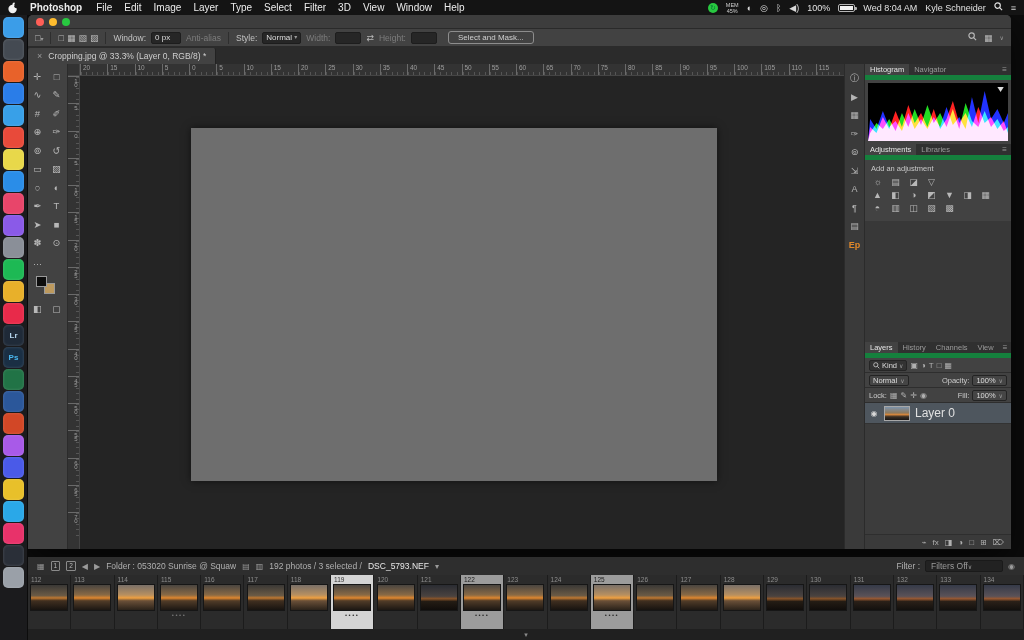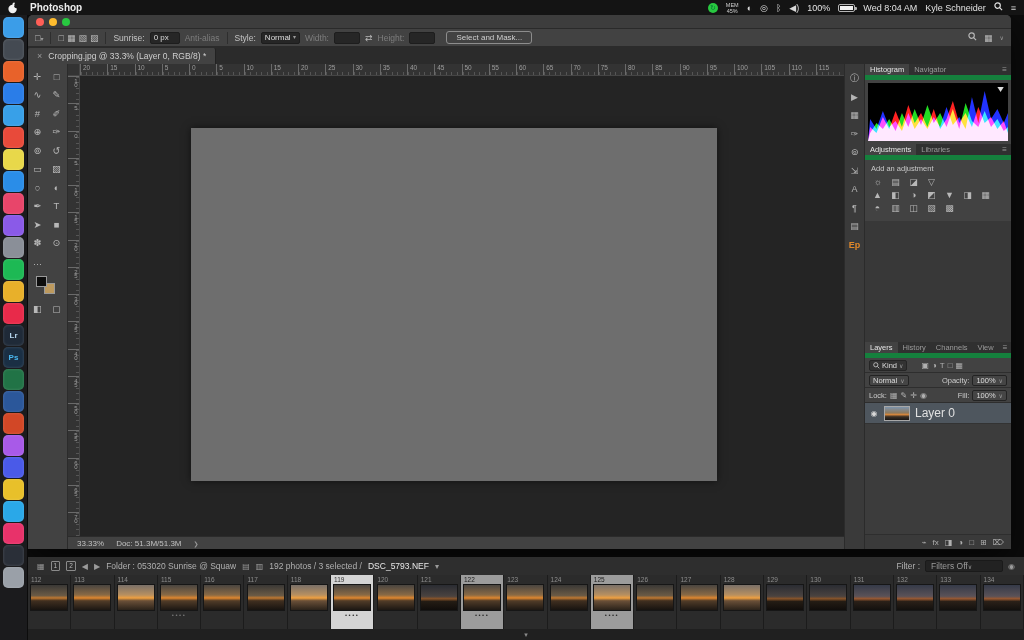--- a/index.html
+++ b/index.html
@@ -73,21 +73,21 @@
 .panel-menu{margin-left:auto;color:#9a9a9a;padding:0 4px;display:flex;align-items:center;font-size:8px;}
 .hist-body{height:64px;background:#424242;padding:3px;flex:none;}
 .hist-wrap{width:100%;height:100%;background:#000;position:relative;}
 .hist-wrap svg{width:100%;height:100%;display:block;}
 .adj-body{background:#424242;padding:4px 6px 5px;flex:none;}
 .adj-label{color:#c8c8c8;margin-bottom:4px;font-size:7.5px;}
 .adj-row{display:flex;gap:5px;margin-bottom:3px;}
 .adj-ic{color:#b8b8b8;font-size:9px;width:13px;text-align:center;}
 .panel-fill{flex:1;background:#383838;}
 .layers-section{height:207px;display:flex;flex-direction:column;flex:none;}
-.kind-row{height:15px;display:flex;align-items:center;gap:14px;padding:0 4px;background:#424242;border-bottom:1px solid #2e2e2e;flex:none;}
+.kind-row{height:15px;display:flex;align-items:center;gap:3px;padding:0 4px;background:#424242;border-bottom:1px solid #2e2e2e;flex:none;}
 .kind-box{background:#333;border:1px solid #252525;border-radius:2px;padding:0 3px;height:11px;display:inline-flex;align-items:center;gap:2px;color:#ddd;}
 .mini-ic{color:#b0b0b0;font-size:8px;}
 .caret{color:#9a9a9a;font-size:6px;}
 .blend-row,.lock-row{height:15px;display:flex;align-items:center;gap:3px;padding:0 4px;background:#424242;border-bottom:1px solid #2e2e2e;flex:none;}
 .sel{background:#454545;border:1px solid #232323;border-radius:2px;height:11px;padding:0 3px;display:inline-flex;align-items:center;gap:3px;color:#ddd;}
 .spacer{flex:1;}
 .layers-list{flex:1;background:#3c3c3c;min-height:0;}
 .layer-row{height:21px;background:#4e565e;display:flex;align-items:center;gap:5px;padding:0 4px;border-bottom:1px solid #333;}
 .eye{color:#d8d8d8;font-size:8px;width:10px;text-align:center;}
 .layer-thumb{width:26px;height:15px;border:1px solid #a8a8a8;background:linear-gradient(180deg,#7c93ac 0%,#8e7a5e 45%,#d4863c 58%,#3a2f24 75%,#191512 100%);flex:none;}
@@ -122,20 +122,33 @@
 
 <div class="menubar">
   <span class="apple">
     <svg width="10" height="12" viewBox="0 0 10 12">
         <circle cx="4.6" cy="7" r="4.2" fill="#f0f0f0"></circle>
         <circle cx="8.4" cy="4.2" r="2.1" fill="#141414"></circle>
         <ellipse cx="5.6" cy="1.9" rx="1" ry="1.6" fill="#f0f0f0" transform="rotate(32 5.6 1.9)"></ellipse>
       </svg>
   </span>
   <span class="app-name">Photoshop</span>
+  <span style="display:flex;">
+      <span class="menu-item">File</span>
+      <span class="menu-item">Edit</span>
+      <span class="menu-item">Image</span>
+      <span class="menu-item">Layer</span>
+      <span class="menu-item">Type</span>
+      <span class="menu-item">Select</span>
+      <span class="menu-item">Filter</span>
+      <span class="menu-item">3D</span>
+      <span class="menu-item">View</span>
+      <span class="menu-item">Window</span>
+      <span class="menu-item">Help</span>
+    </span>
   <span class="mb-right">
     <span class="sync-ic">↻</span>
     <span class="mem"><span>MEM</span><br><span>45%</span></span>
     <span class="mb-ic">◐</span>
     <span class="mb-ic">◎</span>
     <span class="mb-ic">ᛒ</span>
     <span class="mb-ic">◀)</span>
     <span>100%</span>
     <span class="battery">
         <i></i>
@@ -198,21 +211,21 @@
   <div class="optionsbar">
     <span class="ob-ic">□<span class="caret">▾</span></span>
     <span class="ob-sep"></span>
     <span style="display:flex;gap:3px;">
         <span class="ob-ic">□</span>
         <span class="ob-ic">▦</span>
         <span class="ob-ic">▧</span>
         <span class="ob-ic">▨</span>
       </span>
     <span class="ob-sep"></span>
-    <span class="ob-label">Sunrise:</span>
+    <span class="ob-label">Window:</span>
     <span class="ob-input">0 px</span>
     <span class="dim">Anti-alias</span>
     <span class="ob-sep"></span>
     <span class="ob-label">Style:</span>
     <span class="ob-input"><span>Normal</span>&nbsp;<span class="caret">▾</span></span>
     <span class="dim">Width:</span>
     <span class="ob-input" style="min-width:26px"></span>
     <span class="ob-ic">⇄</span>
     <span class="dim">Height:</span>
     <span class="ob-input" style="min-width:26px"></span>
@@ -320,25 +333,20 @@
             <span>45</span>
             <span>50</span>
             <span>55</span>
             <span>60</span>
             <span>65</span>
             <span>70</span>
           </div>
         <div class="canvas">
           <div class="doc"></div>
         </div>
-      </div>
-      <div class="statusbar">
-        <span>33.33%</span>
-        <span>Doc: 51.3M/51.3M</span>
-        <span class="caret">❯</span>
       </div>
     </div>
 
     <div class="sidestrip">
         <span class="side-ic">ⓘ</span>
         <span class="side-ic">▶</span>
         <span class="side-ic">▦</span>
         <span class="side-ic">✑</span>
         <span class="side-ic">⊚</span>
         <span class="side-ic">⇲</span>

